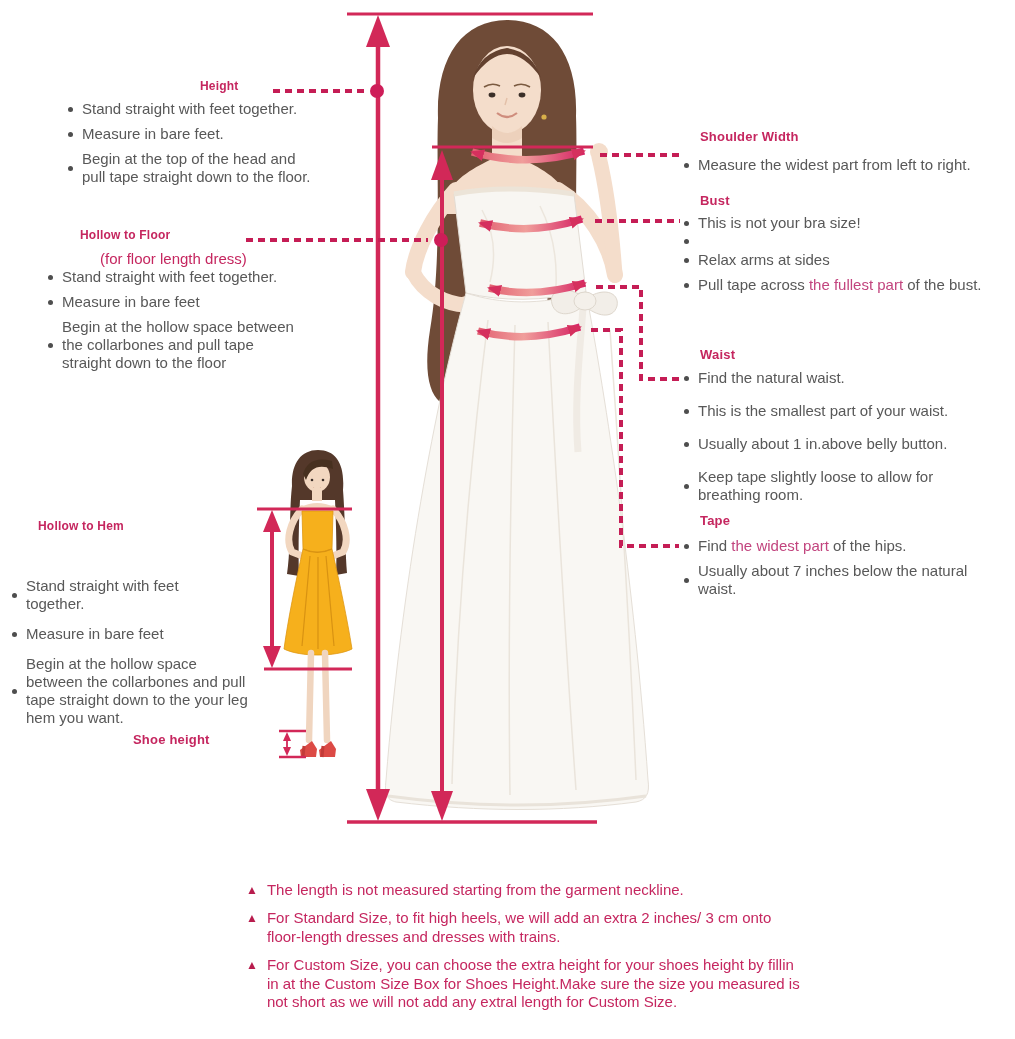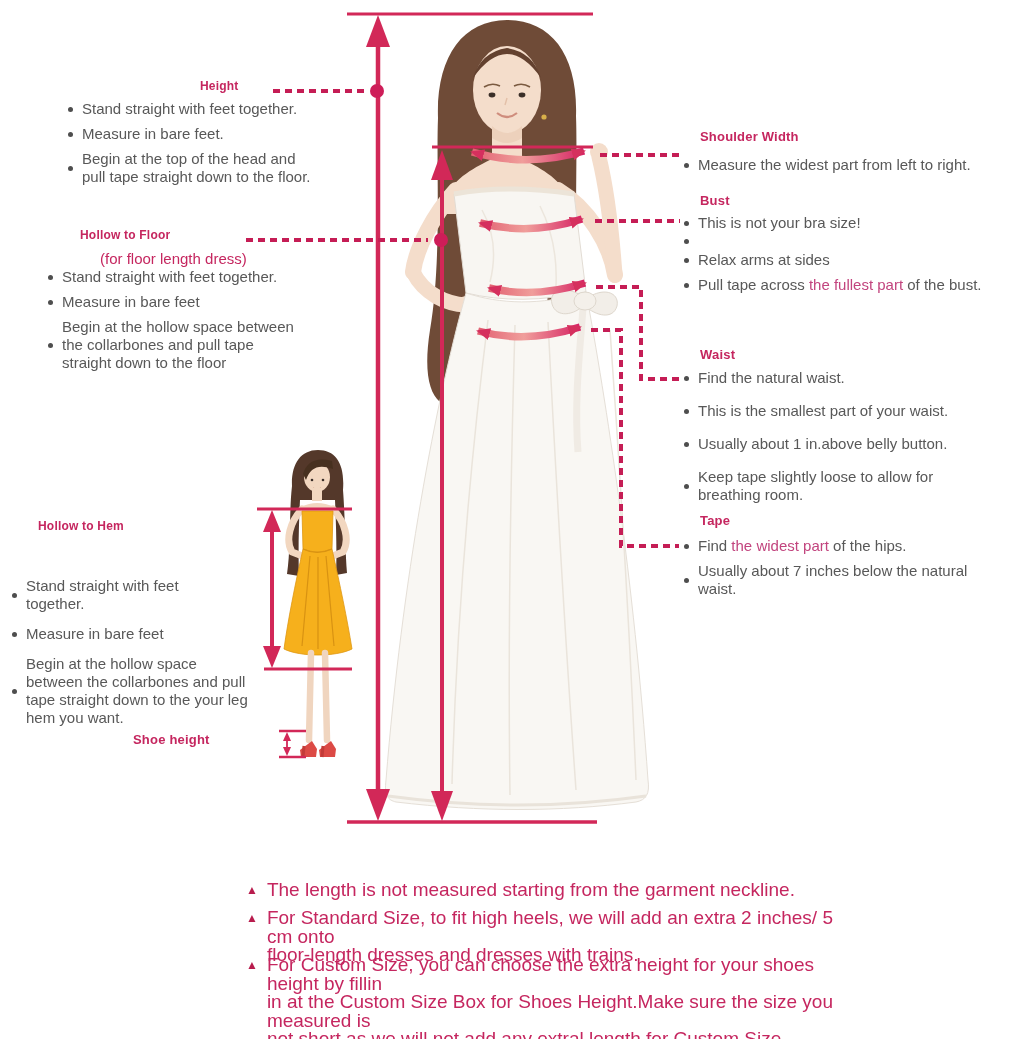--- a/index.html
+++ b/index.html
@@ -10,21 +10,21 @@
   .title{font-weight:bold;color:#c5265f;font-size:12px;letter-spacing:.2px;white-space:nowrap;}
   .title.sm{font-size:13px;}
   .subtitle{color:#c5265f;font-size:15px;white-space:nowrap;}
   .bullets{display:flex;flex-direction:column;gap:7px;}
   .row{display:flex;align-items:center;}
   .dot{width:5px;height:5px;border-radius:50%;background:#4e4e4e;margin-right:9px;flex:none;}
   .btxt{color:#585858;font-size:15px;line-height:18px;white-space:pre-line;}
   .hl{color:#c2447e;}
   .fn{display:flex;align-items:flex-start;}
   .fn .tri{color:#b81c4d;font-size:12px;line-height:19px;margin-right:9px;flex:none;}
-  .fn-text{color:#c5265f;font-size:19px;line-height:18.5px;white-space:pre-line;}
+  .fn-text{color:#c5265f;font-size:15px;line-height:18.5px;white-space:pre-line;}
 </style>
 </head>
 <body>
 
 <div id="canvas">
 
   <svg class="layer" width="1015" height="1039" viewBox="0 0 1015 1039">
     <defs>
       <marker id="ah" orient="auto-start-reverse" markerUnits="userSpaceOnUse" markerWidth="16" markerHeight="16" refX="12" refY="7">
         <polygon points="0,1 14,7 0,13" fill="#d5305e"></polygon>
@@ -269,21 +269,21 @@
 waist.</span>
       </div>
   </div>
 
   <div class="abs fn" style="left:246px;top:881px;width:610px;">
     <span class="tri">▲</span>
     <span class="fn-text">The length is not measured starting from the garment neckline.</span>
   </div>
   <div class="abs fn" style="left:246px;top:909px;width:610px;">
     <span class="tri">▲</span>
-    <span class="fn-text">For Standard Size, to fit high heels, we will add an extra 2 inches/ 5  cm onto
+    <span class="fn-text">For Standard Size, to fit high heels, we will add an extra 2 inches/ 3  cm onto
 floor-length dresses and dresses with trains.</span>
   </div>
   <div class="abs fn" style="left:246px;top:956px;width:620px;">
     <span class="tri">▲</span>
     <span class="fn-text">For Custom Size, you can choose the extra height for your shoes height by fillin
 in at the Custom Size Box for Shoes Height.Make sure the size you measured is
 not short as we will not add any extral length for Custom Size.</span>
   </div>
 
 </div>

